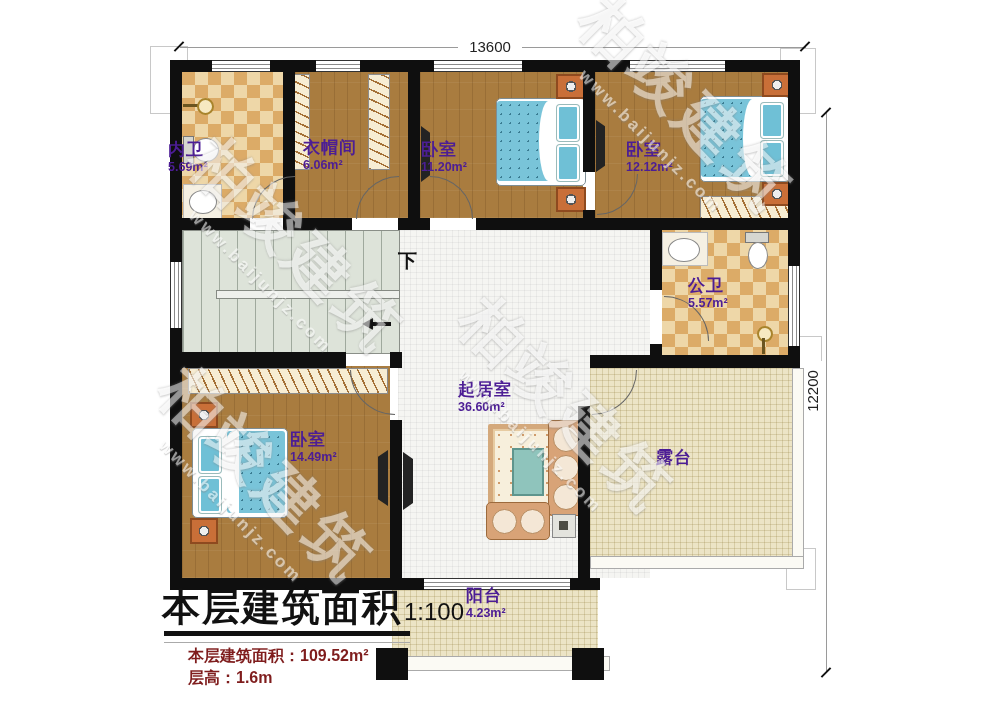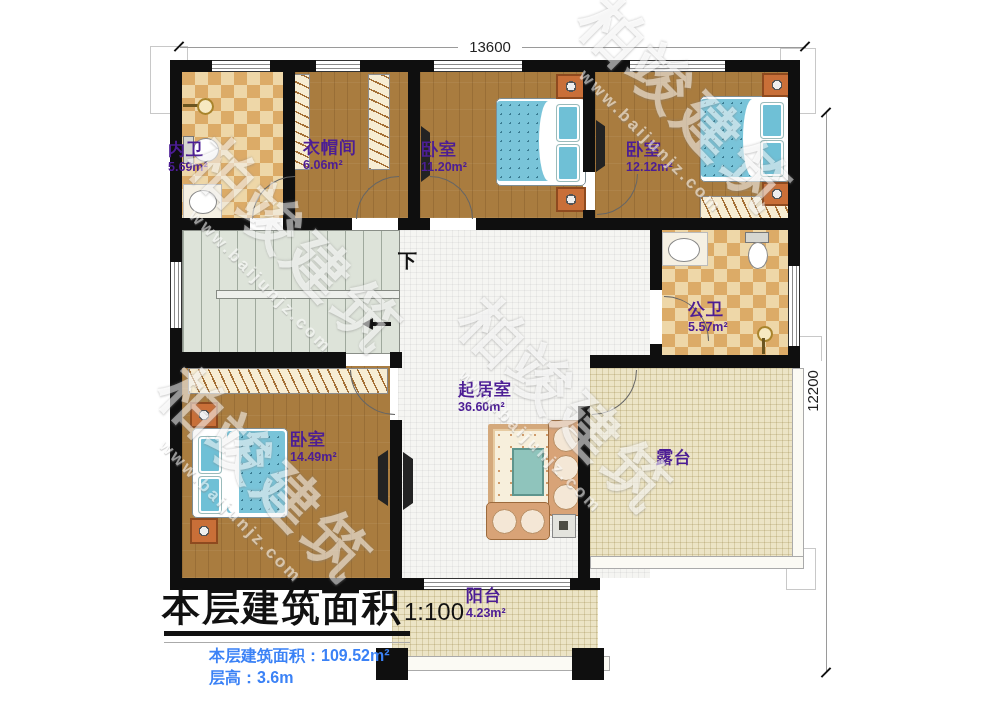--- a/index.html
+++ b/index.html
@@ -68,21 +68,21 @@
   
   .dimline{background:#9a9a9a;z-index:44;}
   .tick{background:#111;z-index:45;transform:rotate(45deg);}
   .dimtext{z-index:45;background:#fff;color:#222;font-size:15px;text-align:center;line-height:18px;}
   
   .titlewrap{z-index:46;color:#111;white-space:nowrap;}
   .title-cn{font-size:38px;font-weight:bold;letter-spacing:2px;}
   .title-scale{font-size:24px;font-weight:normal;margin-left:2px;}
   .tline1{background:#111;z-index:46;}
   .tline2{background:#aaa;z-index:46;}
-  .statline{z-index:46;color:#3b82f6;font-size:16px;font-weight:bold;white-space:nowrap;margin-left:21px;}
+  .statline{z-index:46;color:#7f1d1d;font-size:16px;font-weight:bold;white-space:nowrap;}
   
   .wm{z-index:50;pointer-events:none;text-align:center;transform:rotate(45deg);opacity:.62;}
   .wm-brand{font-size:62px;font-weight:bold;color:rgba(255,255,255,.85);
     text-shadow:1px 1px 2px rgba(130,130,130,.55),-1px -1px 2px rgba(130,130,130,.35);letter-spacing:6px;}
   .wm-url{font-size:17px;font-weight:bold;color:rgba(255,255,255,.9);
     text-shadow:1px 1px 1px rgba(130,130,130,.6);letter-spacing:3px;}
 </style>
 </head>
 <body>
 
@@ -226,21 +226,21 @@
     <div class="rarea">6.06m²</div>
   </div>
   <div class="abs rlabel" style="left:421px;top:140px;width:84px">
     <div class="rname">卧室</div>
     <div class="rarea">11.20m²</div>
   </div>
   <div class="abs rlabel" style="left:626px;top:140px;width:84px">
     <div class="rname">卧室</div>
     <div class="rarea">12.12m²</div>
   </div>
-  <div class="abs rlabel" style="left:688px;top:300px;width:76px">
+  <div class="abs rlabel" style="left:688px;top:276px;width:76px">
     <div class="rname">公卫</div>
     <div class="rarea">5.57m²</div>
   </div>
   <div class="abs rlabel" style="left:290px;top:430px;width:84px">
     <div class="rname">卧室</div>
     <div class="rarea">14.49m²</div>
   </div>
   <div class="abs rlabel" style="left:458px;top:380px;width:86px">
     <div class="rname">起居室</div>
     <div class="rarea">36.60m²</div>
@@ -265,21 +265,21 @@
 
   <div class="abs titlewrap" style="left:162px;top:582px">
     <span class="title-cn">本层建筑面积</span><span class="title-scale">1:100</span>
   </div>
   <div class="abs tline1" style="left:164px;top:631px;width:246px;height:5px"></div>
   <div class="abs tline2" style="left:164px;top:642px;width:246px;height:1px"></div>
   <div class="abs statline" style="left:188px;top:646px">
     <span>本层建筑面积：</span><span>109.52m²</span>
   </div>
   <div class="abs statline" style="left:188px;top:668px">
-    <span>层高：</span><span>3.6m</span>
+    <span>层高：</span><span>1.6m</span>
   </div>
 
   <div class="abs wm" style="left:130px;top:200px;width:320px">
     <div class="wm-brand">柏竣建筑</div>
     <div class="wm-url">www.baijunjz.com</div>
   </div>
   <div class="abs wm" style="left:520px;top:60px;width:320px">
     <div class="wm-brand">柏竣建筑</div>
     <div class="wm-url">www.baijunjz.com</div>
   </div>

